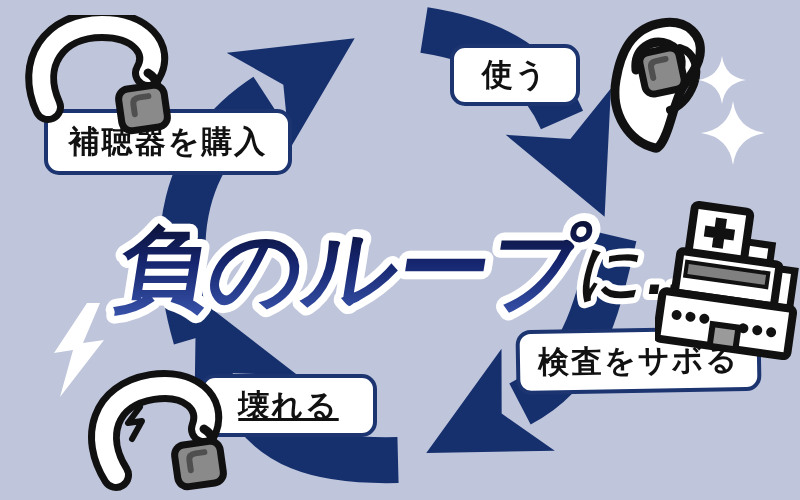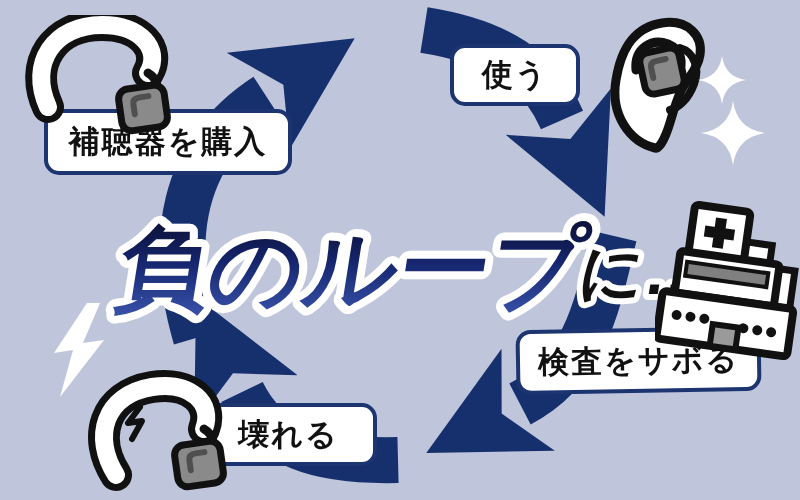--- a/index.html
+++ b/index.html
@@ -17,21 +17,21 @@
     border-radius:15px;
     display:flex;align-items:center;justify-content:center;
     font-weight:bold;color:#111111;
     font-size:31px;letter-spacing:2px;
     box-sizing:border-box;
     white-space:nowrap;
   }
   .label-buy{left:44px;top:109px;width:248px;height:66px;}
   .label-use{left:450px;top:44px;width:130px;height:62px;}
   .label-skip{left:516px;top:328px;width:245px;height:65px;transform:rotate(-1deg);}
-  .label-break{left:200px;top:403px;width:177px;height:63px;}
+  .label-break{left:200px;top:374px;width:177px;height:63px;text-decoration:underline;}
   svg{display:block;}
 </style>
 </head>
 <body>
 
 <div class="stage">
 
   <svg class="layer" width="800" height="500" viewBox="0 0 800 500">
     <defs>
       <marker id="ah" viewBox="0 0 10 10" refX="0.8" refY="5" markerWidth="2.5" markerHeight="2.5" orient="auto">

